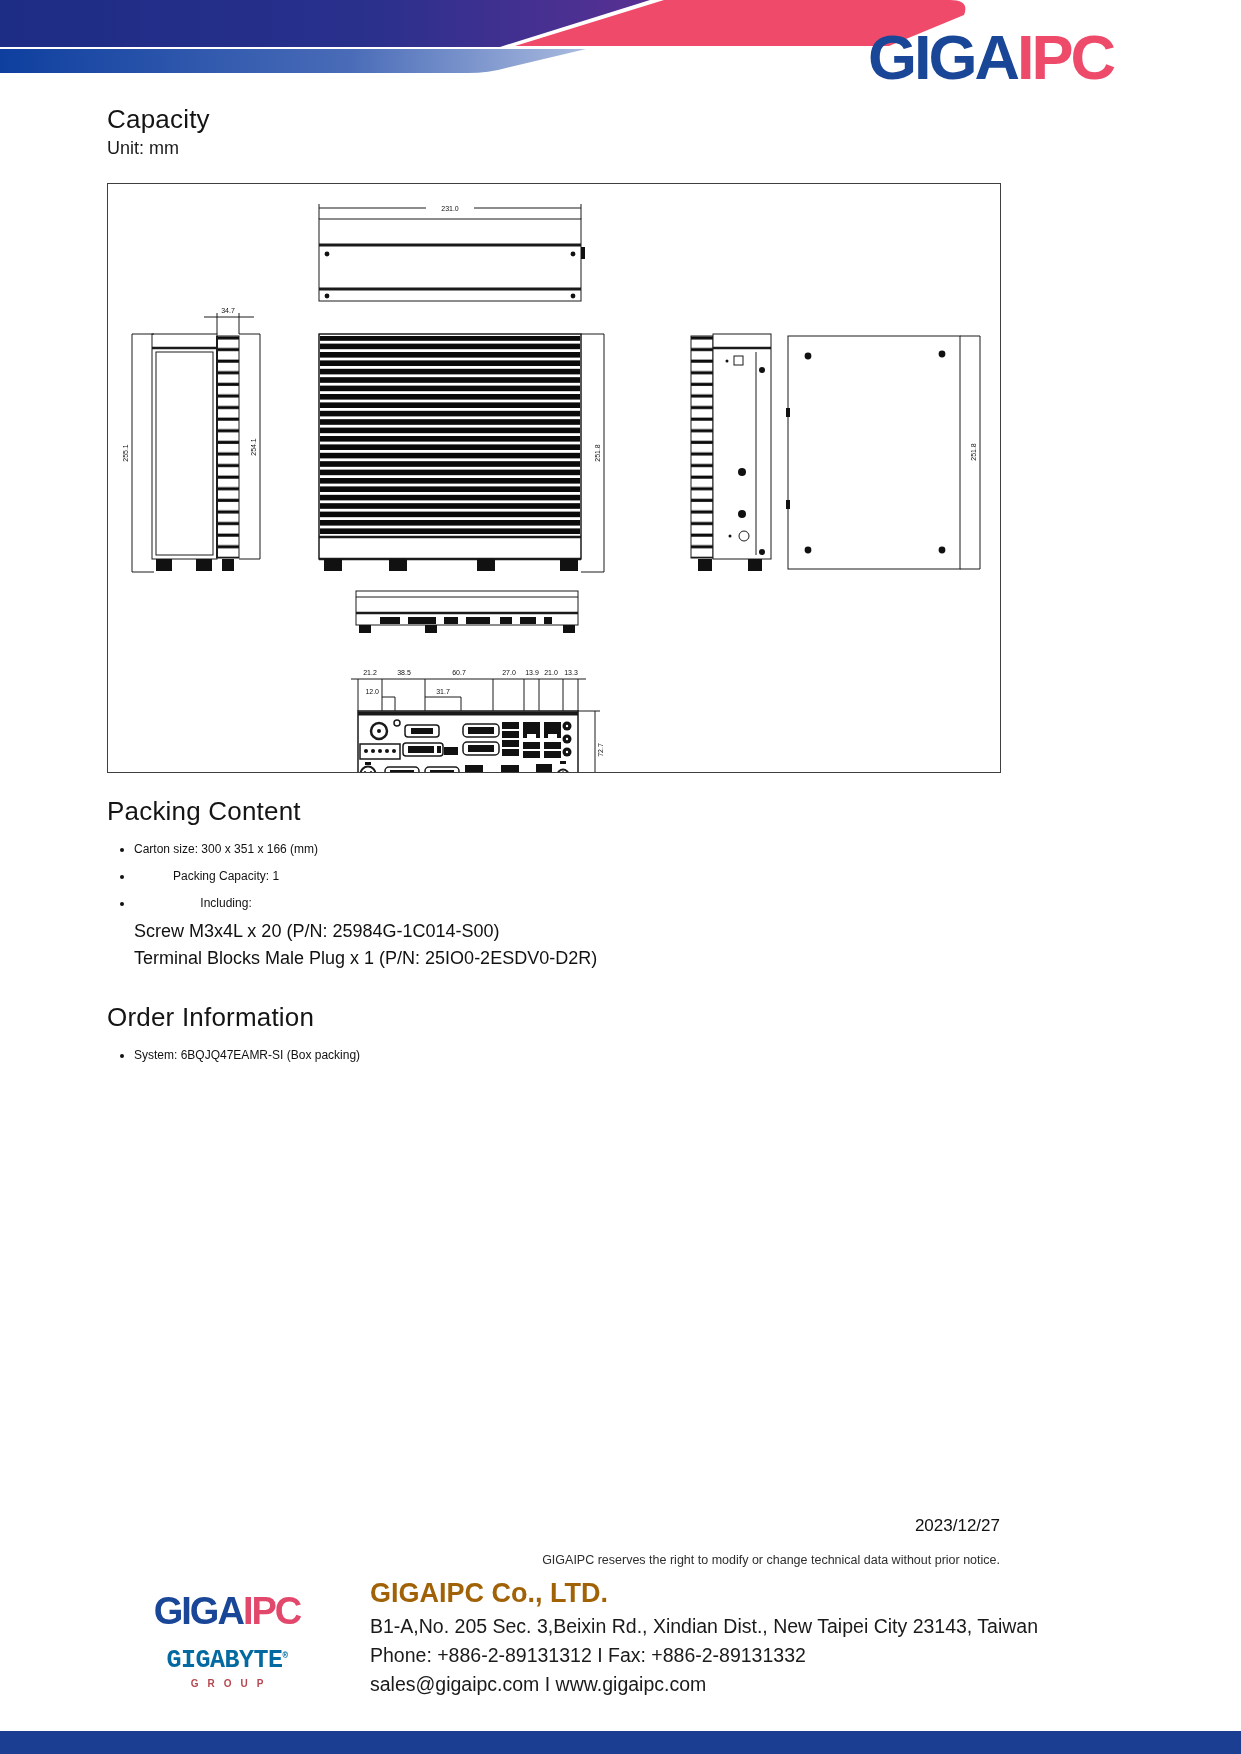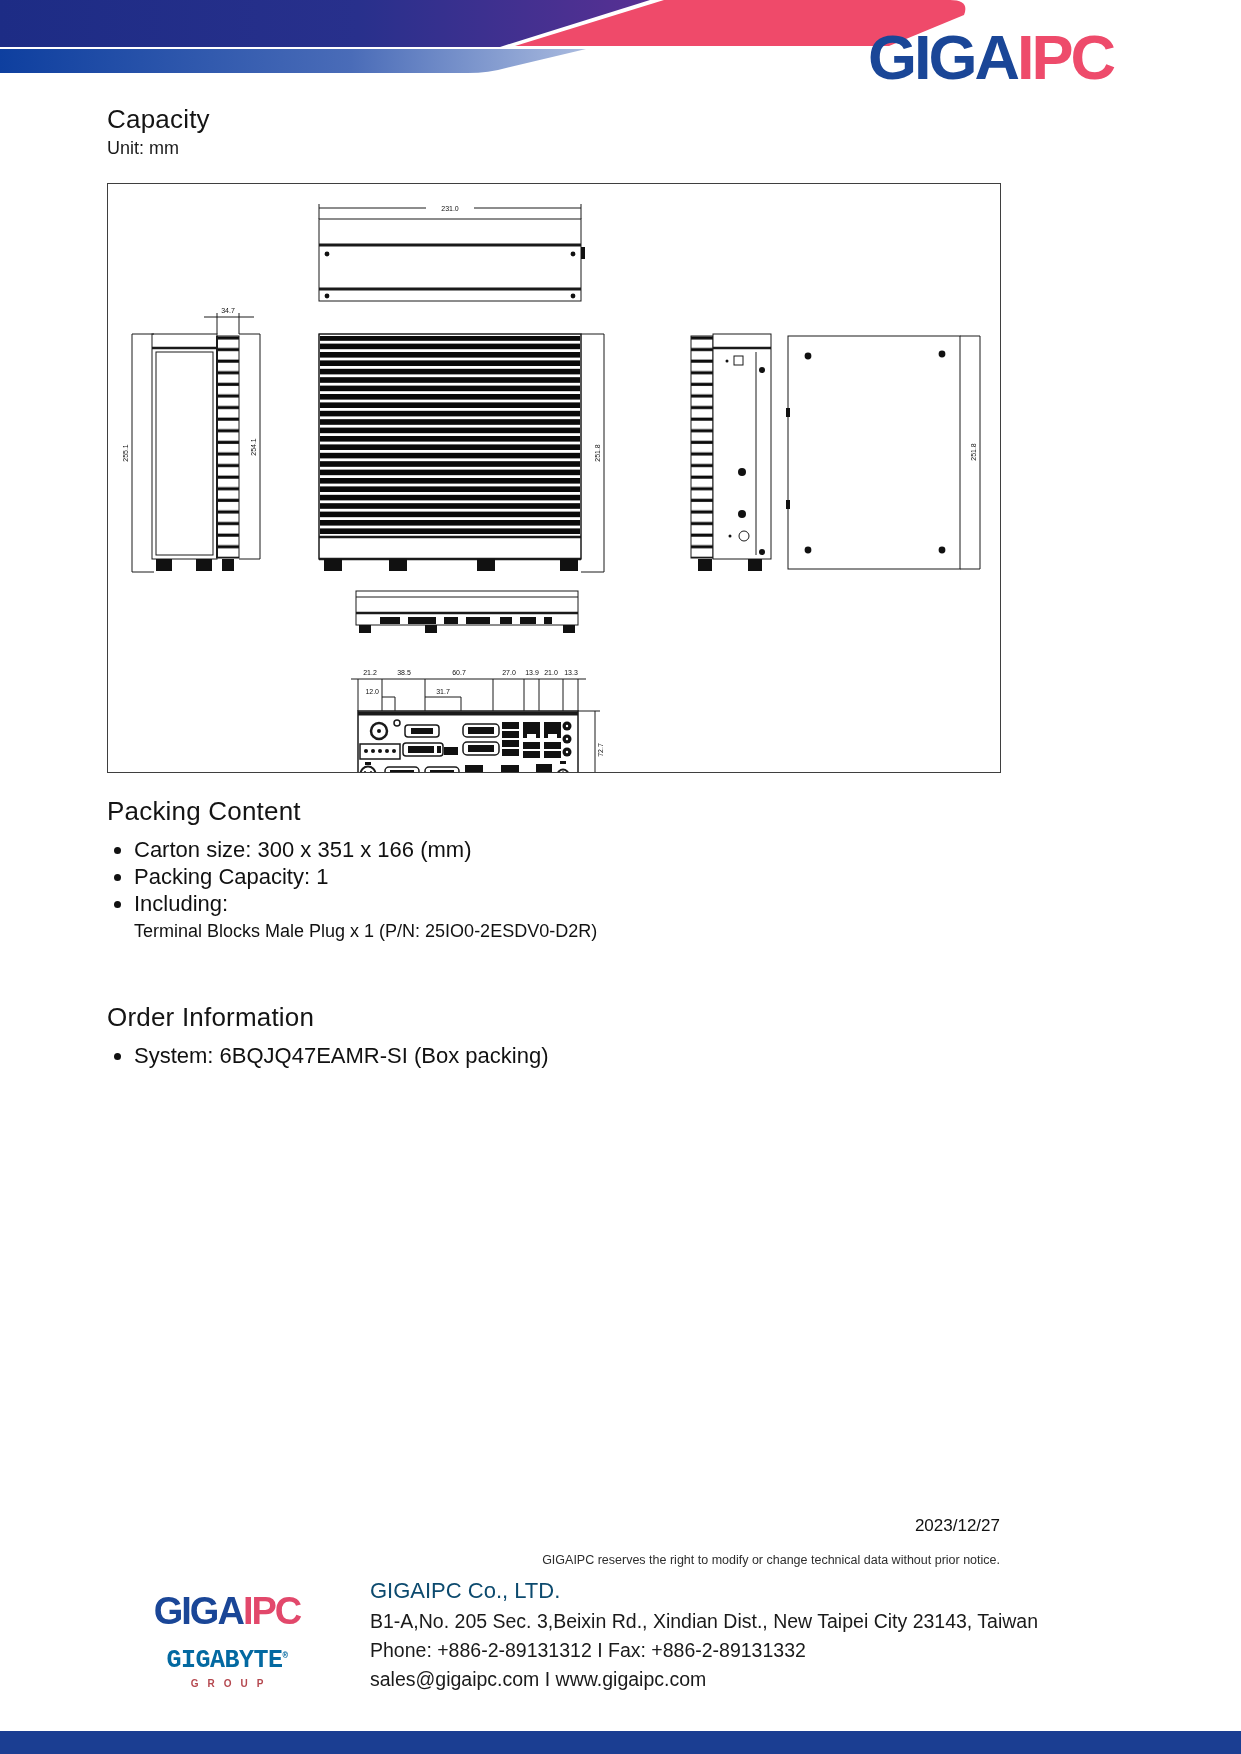--- a/index.html
+++ b/index.html
@@ -14,37 +14,37 @@
   .brand .b-giga { color:#1a4697; }
   .brand .b-ipc  { color:#ee4b6b; }
 
   .sec-title { position:absolute; left:107px; font-size:26px; letter-spacing:0.2px; color:#141414; }
   .unit-line { position:absolute; left:107px; top:138px; font-size:18px; color:#1a1a1a; }
 
   .draw-box { position:absolute; left:107px; top:183px; width:892px; height:588px;
               border:1px solid #3f3f3f; background:#fff; }
 
   ul.doc-list { position:absolute; left:112px; margin:0; padding-left:22px; }
-  ul.doc-list li { font-size:22px; line-height:27px; color:#111; }
+  ul.doc-list li { font-size:12px; line-height:27px; color:#111;text-align:center; }
   .sub-lines { position:absolute; left:134px; font-size:18px; line-height:27px; color:#111; }
 
   .date-line { position:absolute; top:1516px; left:700px; width:300px; text-align:right;
                font-size:17px; color:#111; }
   .disclaimer { position:absolute; top:1553px; left:440px; width:560px; text-align:right;
                 font-size:12.5px; color:#2d2d2d; }
 
   .f-logo { position:absolute; left:138px; top:1592px; width:178px; text-align:center; }
   .f-logo-main { font-size:38px; font-weight:bold; letter-spacing:-2px; line-height:1; }
   .f-logo-main .b-giga { color:#1a4697; } .f-logo-main .b-ipc { color:#e2486b; }
   .f-logo-gb { font-size:25px; font-weight:bold; color:#0369a1; letter-spacing:-0.5px; margin-top:16px;font-family:Liberation Mono, monospace; }
   .f-logo-gb sup { font-size:9px; }
   .f-logo-group { font-size:10px; font-weight:bold; letter-spacing:9px; color:#b5484f;
                   margin-top:3px; text-indent:9px;text-align:center; }
   .f-info { position:absolute; left:370px; top:1578px; }
-  .f-company { font-size:22px; font-weight:normal; color:#0c4a6e; }
+  .f-company { font-size:27px; font-weight:bold; color:#a16207; }
   .f-line { font-size:19.5px; color:#1a1a1a; margin-top:6px; }
 
   .bottom-bar { position:absolute; left:0; top:1731px; width:1241px; height:23px; background:#1b3e92; }
 
   svg text { font-family:"Liberation Sans", sans-serif; }
   .dim { font-size:7px; fill:#111; }
 </style>
 </head>
 <body>
 
@@ -315,20 +315,21 @@
     </svg>
   </div>
 
   <div class="sec-title" style="top:796px;">Packing Content</div>
   <ul class="doc-list" style="top:836px;">
     <li>Carton size: 300 x 351 x 166 (mm)</li>
     <li>Packing Capacity: 1</li>
     <li>Including:</li>
   </ul>
   <div class="sub-lines" style="top:918px;">
+    <div>Screw M3x4L x 20 (P/N: 25984G-1C014-S00)</div>
     <div>Terminal Blocks Male Plug x 1 (P/N: 25IO0-2ESDV0-D2R)</div>
   </div>
 
   <div class="sec-title" style="top:1002px;">Order Information</div>
   <ul class="doc-list" style="top:1042px;">
     <li>System: 6BQJQ47EAMR-SI (Box packing)</li>
   </ul>
 
   <div class="date-line">2023/12/27</div>
   <div class="disclaimer">GIGAIPC reserves the right to modify or change technical data without prior notice.</div>

